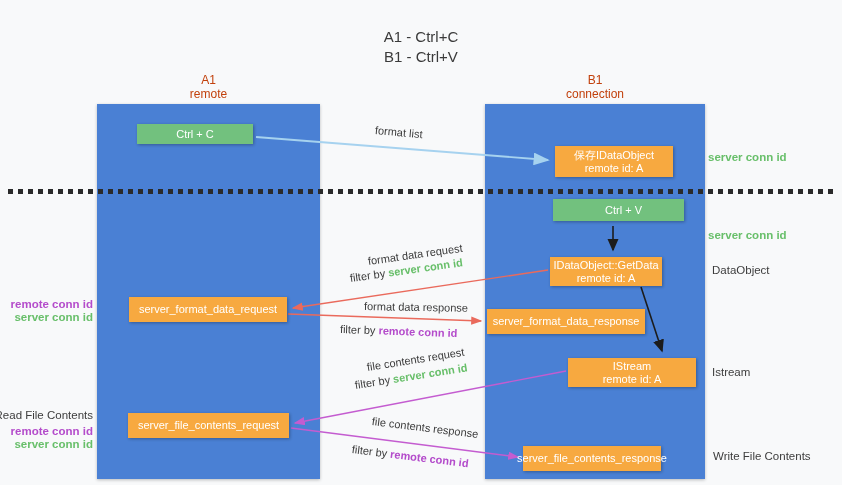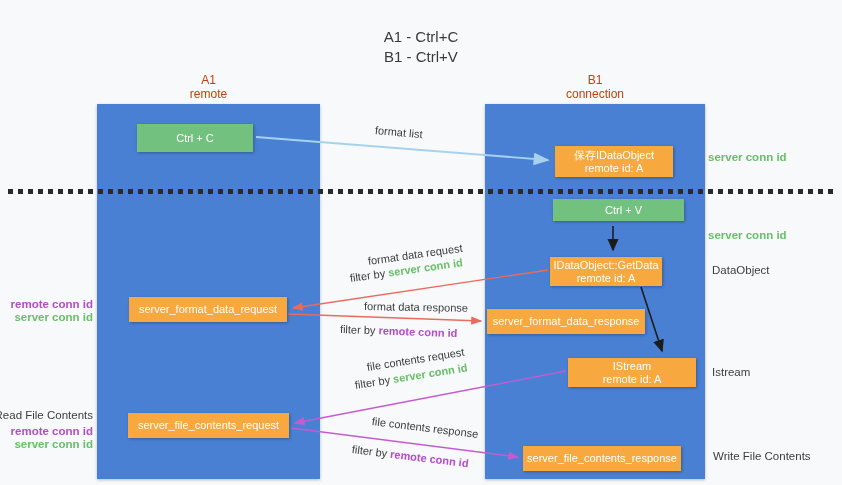--- a/index.html
+++ b/index.html
@@ -90,21 +90,21 @@
     </defs>
     <line class="s-lb" x1="256" y1="118" x2="548" y2="141" marker-end="url(#m-lb)"></line>
     <line class="s-black" x1="613" y1="207" x2="613" y2="231" marker-end="url(#m-black)"></line>
     <line class="s-red" x1="548" y1="251" x2="293" y2="289" marker-end="url(#m-red)"></line>
     <line class="s-red" x1="288" y1="295" x2="481" y2="302" marker-end="url(#m-red)"></line>
     <line class="s-black" x1="641" y1="268" x2="662" y2="332" marker-end="url(#m-black)"></line>
     <line class="s-purple" x1="566" y1="352" x2="295" y2="404" marker-end="url(#m-purple)"></line>
     <line class="s-purple" x1="291" y1="409" x2="518" y2="438" marker-end="url(#m-purple)"></line>
   </svg>
 
-  <div class="node green-node" style="left:137px;top:105px;width:116px;height:28px;">
+  <div class="node green-node" style="left:137px;top:105px;width:116px;height:20px;">
     <div>Ctrl + C</div>
   </div>
 
   <div class="node orange-node" style="left:555px;top:127px;width:118px;height:31px;">
     <div>保存IDataObject</div>
     <div>remote id: A</div>
   </div>
 
   <div class="node green-node" style="left:553px;top:180px;width:121px;height:22px;padding-left:10px;">
     <div>Ctrl + V</div>
@@ -125,21 +125,21 @@
 
   <div class="node orange-node" style="left:568px;top:339px;width:128px;height:29px;">
     <div>IStream</div>
     <div>remote id: A</div>
   </div>
 
   <div class="node orange-node" style="left:128px;top:394px;width:161px;height:25px;">
     <div>server_file_contents_request</div>
   </div>
 
-  <div class="node orange-node" style="left:523px;top:427px;width:158px;height:25px;">
+  <div class="node orange-node" style="left:523px;top:427px;width:138px;height:25px;">
     <div>server_file_contents_response</div>
   </div>
 
   <div class="alabel" style="left:375px;top:105px;transform:rotate(5deg);">format list</div>
 
   <div class="alabel" style="left:368px;top:236px;transform:rotate(-8deg);">format data request</div>
   <div class="alabel" style="left:350px;top:253px;transform:rotate(-8deg);">
     <span>filter by</span>
     <span class="key-green">server conn id</span>
   </div>

